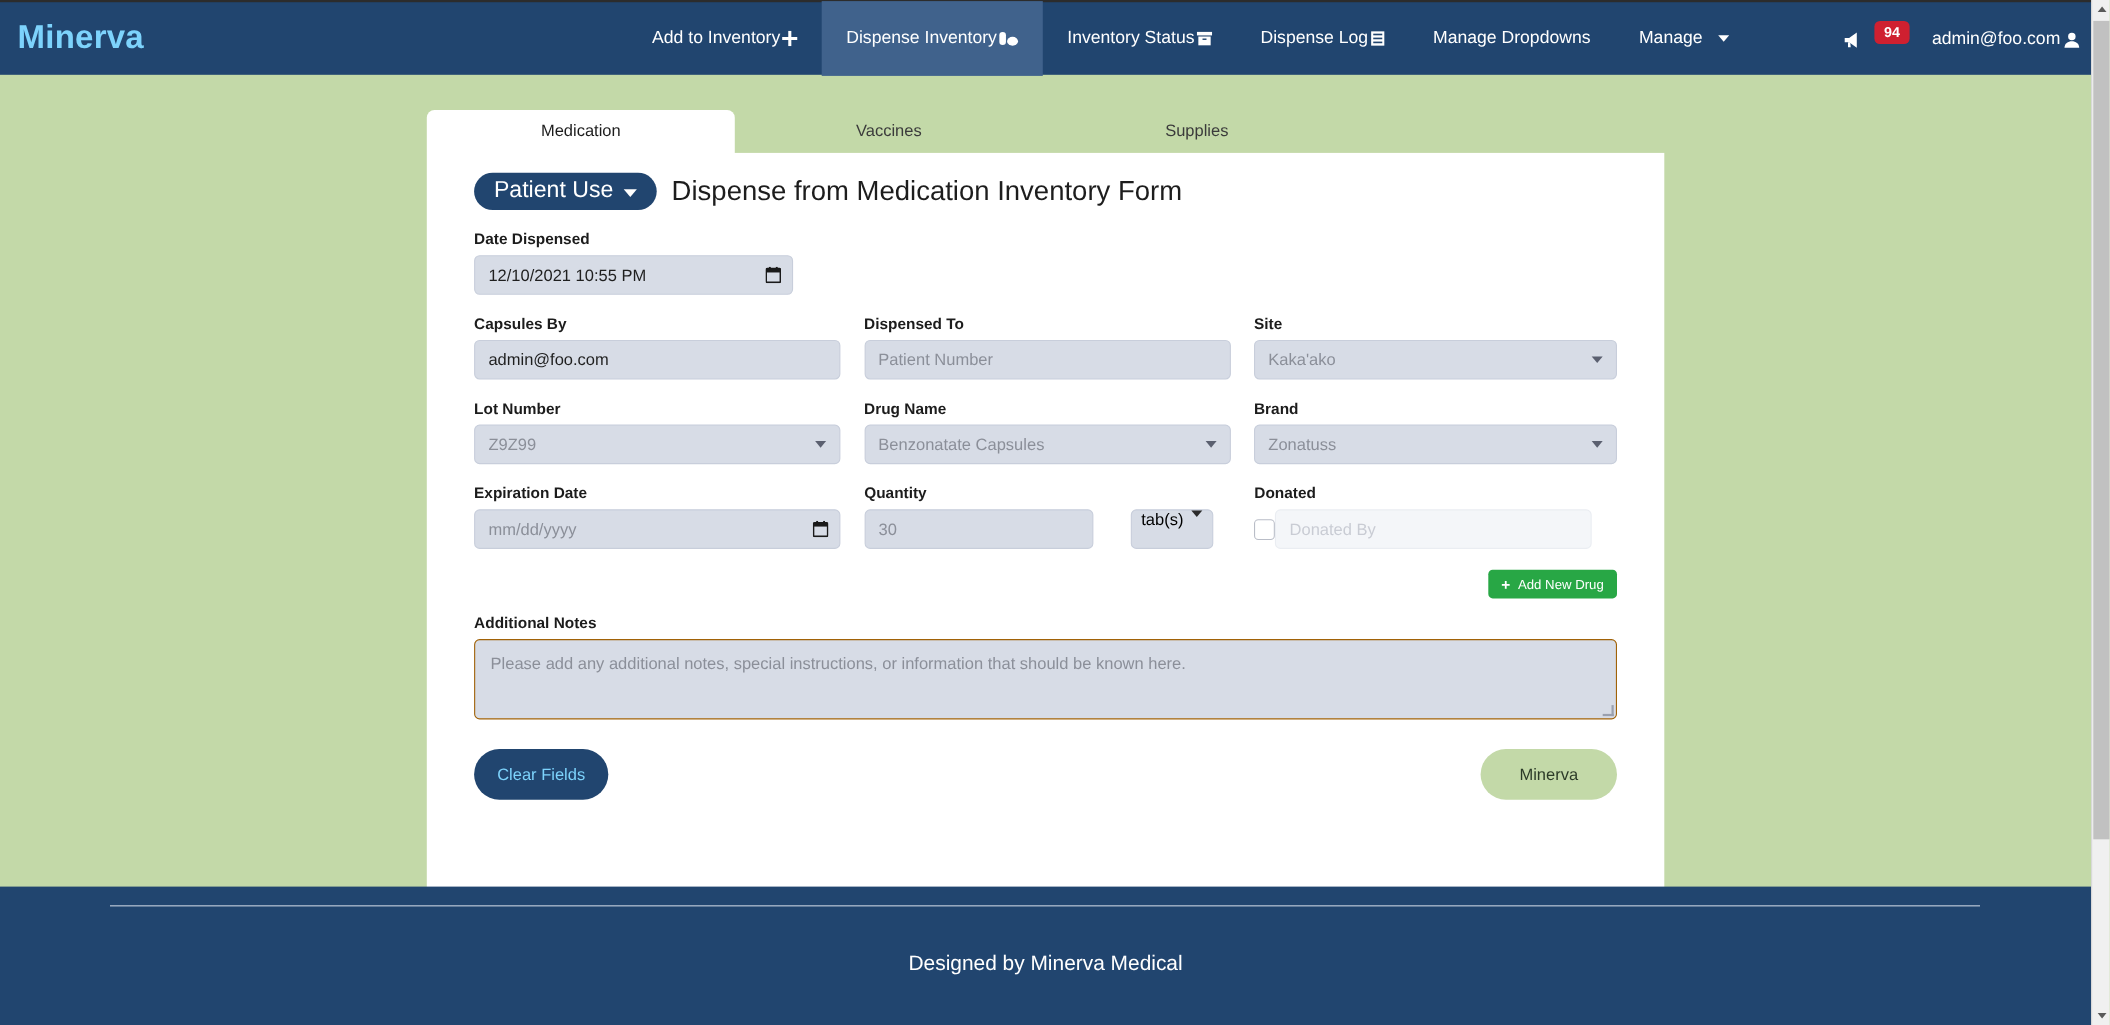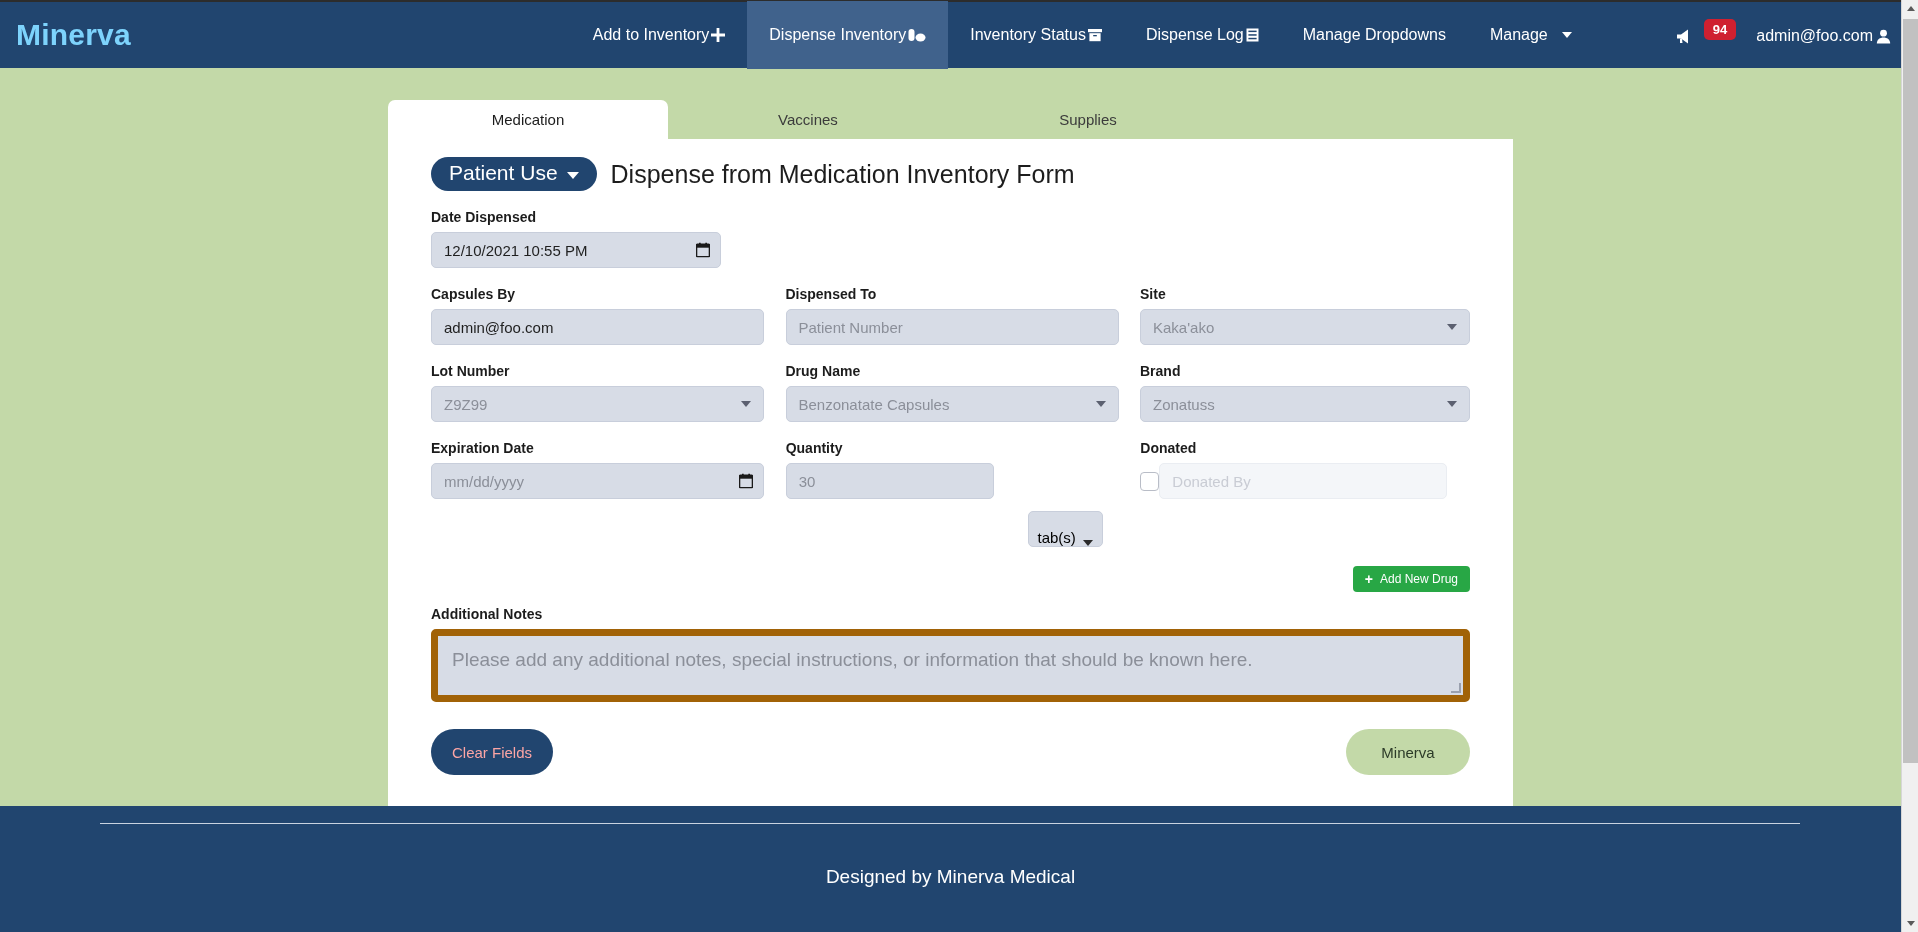--- a/index.html
+++ b/index.html
@@ -191,23 +191,22 @@
   }
   .sel-caret {
     position: absolute; right: 12px; top: 50%;
     transform: translateY(-50%);
     width: 0; height: 0;
     border-left: 5px solid transparent;
     border-right: 5px solid transparent;
     border-top: 6px solid #5b6070;
   }
   .unit-wrap {
-    display: flex; align-items: flex-end; justify-content: center;
+    display: flex; align-items: flex-start; justify-content: center;
     gap: 7px;
-    margin-top: 48px;
   }
 
   .qty-group { display: flex; gap: 34px; }
   .donate-group { display: flex; align-items: center; gap: 0; }
   .chk {
     width: 19px; height: 19px;
     border: 1px solid #b9bdc7;
     border-radius: 4px;
     background: #ffffff;
     cursor: pointer;
@@ -229,43 +228,43 @@
     font-family: "Liberation Sans", sans-serif;
   }
   .plus {
     font-size: 14px; font-weight: bold; line-height: 1;
   }
 
   .notes-label { margin-top: 14px; }
   .notes {
     width: 1039px; height: 73px;
     background: #d7dce6;
-    border: 7px solid #a16207;
+    border: 1px solid #a16207;
     border-radius: 5px;
     padding: 13px 14px;
-    font-size: 19px;
+    font-size: 15px;
     color: #8b8f99;
     position: relative;
     cursor: text;
   }
   .resize {
     position: absolute; right: 2px; bottom: 2px;
     width: 10px; height: 10px;
     border-right: 2px solid #9aa0ae;
     border-bottom: 2px solid #9aa0ae;
   }
 
   .btnrow {
     display: flex; justify-content: space-between;
     align-items: center;
     margin-top: 27px;
     width: 1039px;
   }
   .btn-clear {
-    background: #21456f; color: #fca5a5;
+    background: #21456f; color: #7dd3fc;
     font-size: 15px;
     border: none; border-radius: 23px;
     width: 122px; height: 46px;
     cursor: pointer;
     font-family: "Liberation Sans", sans-serif;
   }
   .btn-submit {
     background: #c3d9a8; color: #2c3b28;
     font-size: 15px;
     border: none; border-radius: 23px;

